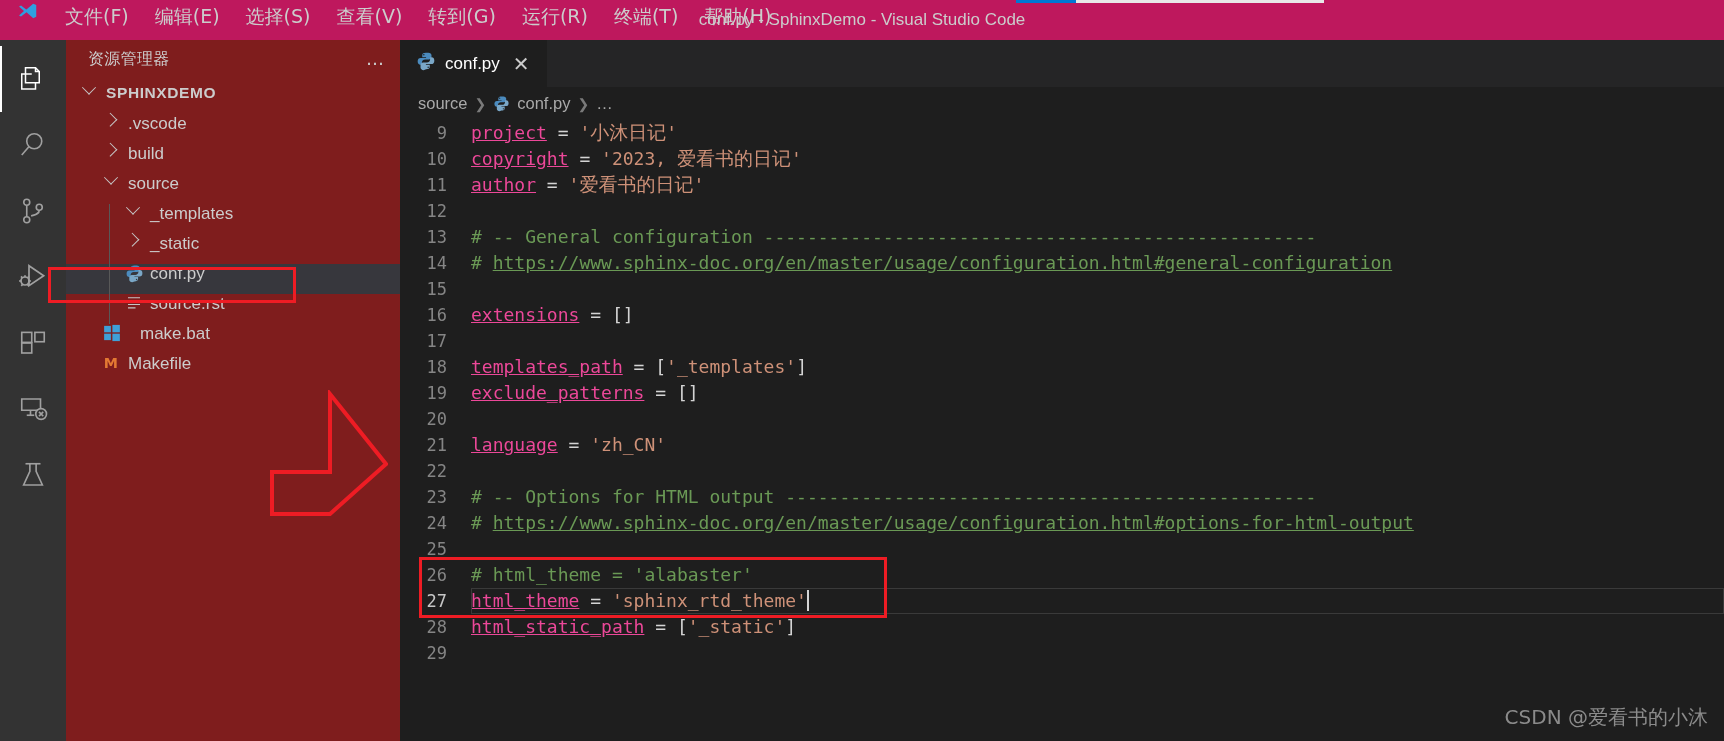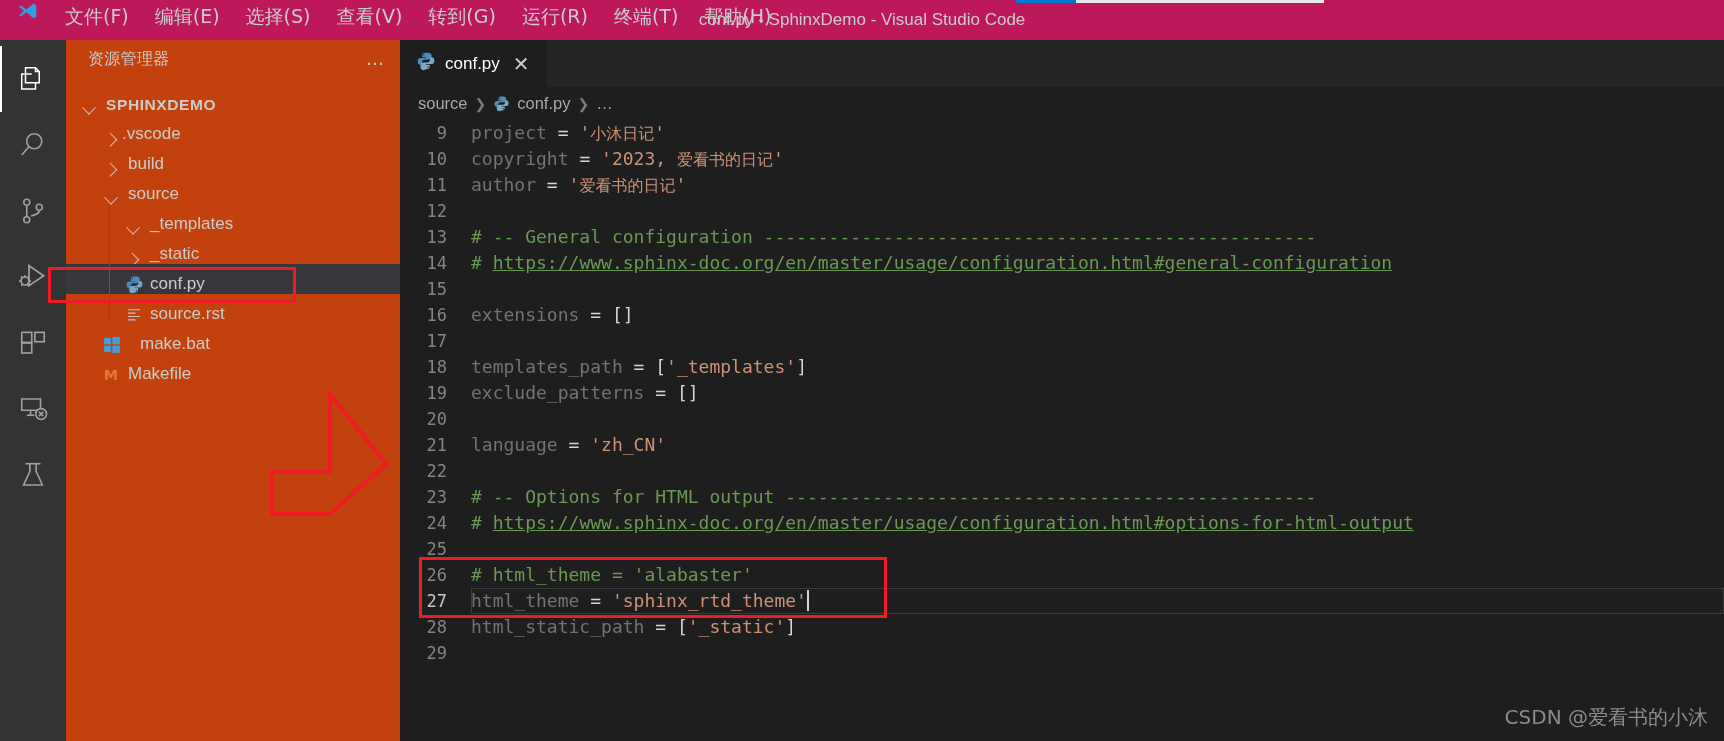--- a/index.html
+++ b/index.html
@@ -45,32 +45,32 @@
     width: 66px; height: 66px; display: flex; align-items: center; justify-content: center;
     position: relative;
   }
   .act-item.active::before {
     content: ""; position: absolute; left: 0; top: 0; bottom: 0; width: 2px; background: #ffffff;
   }
   .act-item svg { display: block; }
 
   
   .sidebar {
-    width: 334px; flex: 0 0 334px; background: #c2410c;
+    width: 334px; flex: 0 0 334px; background: #7f1d1d;
     display: flex; flex-direction: column;
   }
   .sidebar-header {
     height: 38px; display: flex; align-items: center; justify-content: space-between;
     padding: 0 14px 0 22px; color: #cccccc; font-size: 16px;
     font-family: "DejaVu Sans", "Liberation Sans", sans-serif; letter-spacing: .3px;
   }
   .sidebar-actions { color: #cccccc; font-size: 18px; letter-spacing: 2px; line-height: 6px; }
   .tree { padding-top: 6px; font-size: 17px; color: #cccccc; }
   .tree-row {
-    height: 30px; display: flex; align-items: flex-end; position: relative;
+    height: 30px; display: flex; align-items: flex-start; position: relative;
     white-space: nowrap; padding-right: 8px;
   }
   .tree-row.selected { background: #37373d; }
   .tw { width: 22px; display: inline-flex; align-items: center; justify-content: center; flex: 0 0 22px; }
   .chev { display: inline-block; width: 10px; height: 10px; border-right: 1.6px solid #c5c5c5; border-bottom: 1.6px solid #c5c5c5; }
   .chev.down { transform: rotate(45deg) translate(-1px,-1px); }
   .chev.right { transform: rotate(-45deg) translate(-1px,0px); }
   .tree-label { font-size: 17px; }
   .tree-label.root { font-weight: bold; font-size: 15.5px; letter-spacing: .6px; }
   .fileicon { width: 24px; flex: 0 0 24px; display: inline-flex; align-items: center; justify-content: center; margin-right: 3px; }
@@ -96,27 +96,27 @@
     font-size: 18px; line-height: 26px; white-space: pre;
   }
   .cline { display: flex; height: 26px; align-items: center; }
   .lnum {
     width: 71px; flex: 0 0 71px; text-align: right; padding-right: 24px;
     color: #858585; font-size: 17px;
     font-family: "DejaVu Sans Mono", "Liberation Mono", monospace;
   }
   .lnum.cur { color: #c6c6c6; }
   .ctext { white-space: pre; }
-  .t-kw  { color: #737373; }
+  .t-kw  { color: #ec4899; text-decoration: underline; }
   .t-op  { color: #d4d4d4; }
   .t-str { color: #ce9178; }
   .t-cmt { color: #6a9955; }
   .t-pun { color: #d4d4d4; }
   .t-lnk { color: #6a9955; text-decoration: underline; }
-  .t-cjk { color: #ce9178; font-family: Liberation Serif, serif; font-size: 16px; }
+  .t-cjk { color: #ce9178; font-family: Liberation Mono, monospace; font-size: 19px; }
   .caret { display: inline-block; width: 2px; height: 21px; background: #d4d4d4; vertical-align: -4px; }
   .cur-line-box { position: absolute; border: 1px solid #3a3a3a; height: 26px; left: 71px; right: 0; }
 
   
   .ann-box { position: absolute; border: 3px solid #ee1c24; pointer-events: none; }
   .ann-arrow { position: absolute; pointer-events: none; }
   .watermark {
     position: absolute; right: 16px; bottom: 10px; color: #8b8b8b; font-size: 20px;
     font-family: "DejaVu Sans", "Liberation Sans", sans-serif;
   }
@@ -230,21 +230,21 @@
             <span class="tw">
               <i class="chev down"></i>
             </span>
             <span class="tree-label root" style="margin-left: 6px;">SPHINXDEMO</span>
           </div>
           <div class="tree-row">
             <span style="display: inline-block; width: 34px; flex: 0 0 34px;"></span>
             <span class="tw">
               <i class="chev right"></i>
             </span>
-            <span class="tree-label" style="margin-left: 0;">.vscode</span>
+            <span class="tree-label" style="margin-left: 6px;">.vscode</span>
           </div>
           <div class="tree-row">
             <span style="display: inline-block; width: 34px; flex: 0 0 34px;"></span>
             <span class="tw">
               <i class="chev right"></i>
             </span>
             <span class="tree-label" style="margin-left: 6px;">build</span>
           </div>
           <div class="tree-row">
             <span style="display: inline-block; width: 34px; flex: 0 0 34px;"></span>

